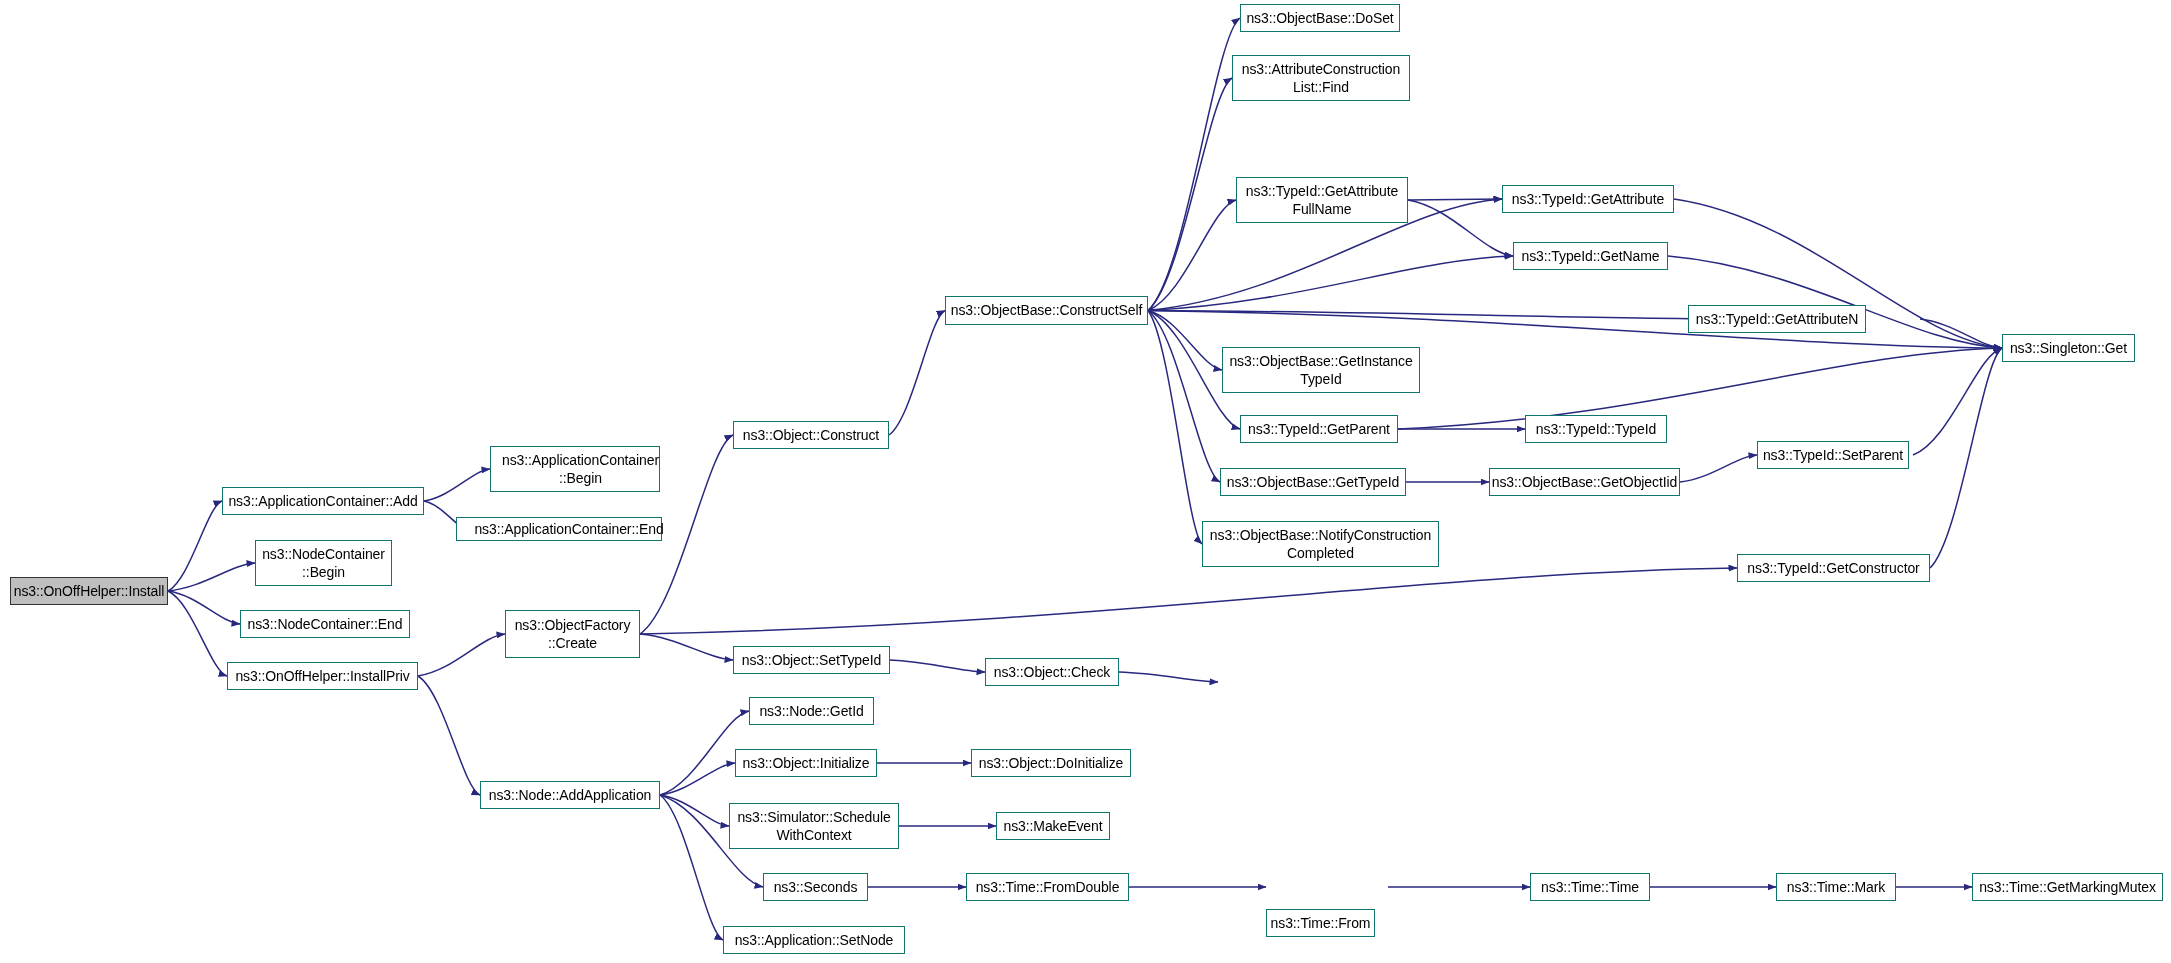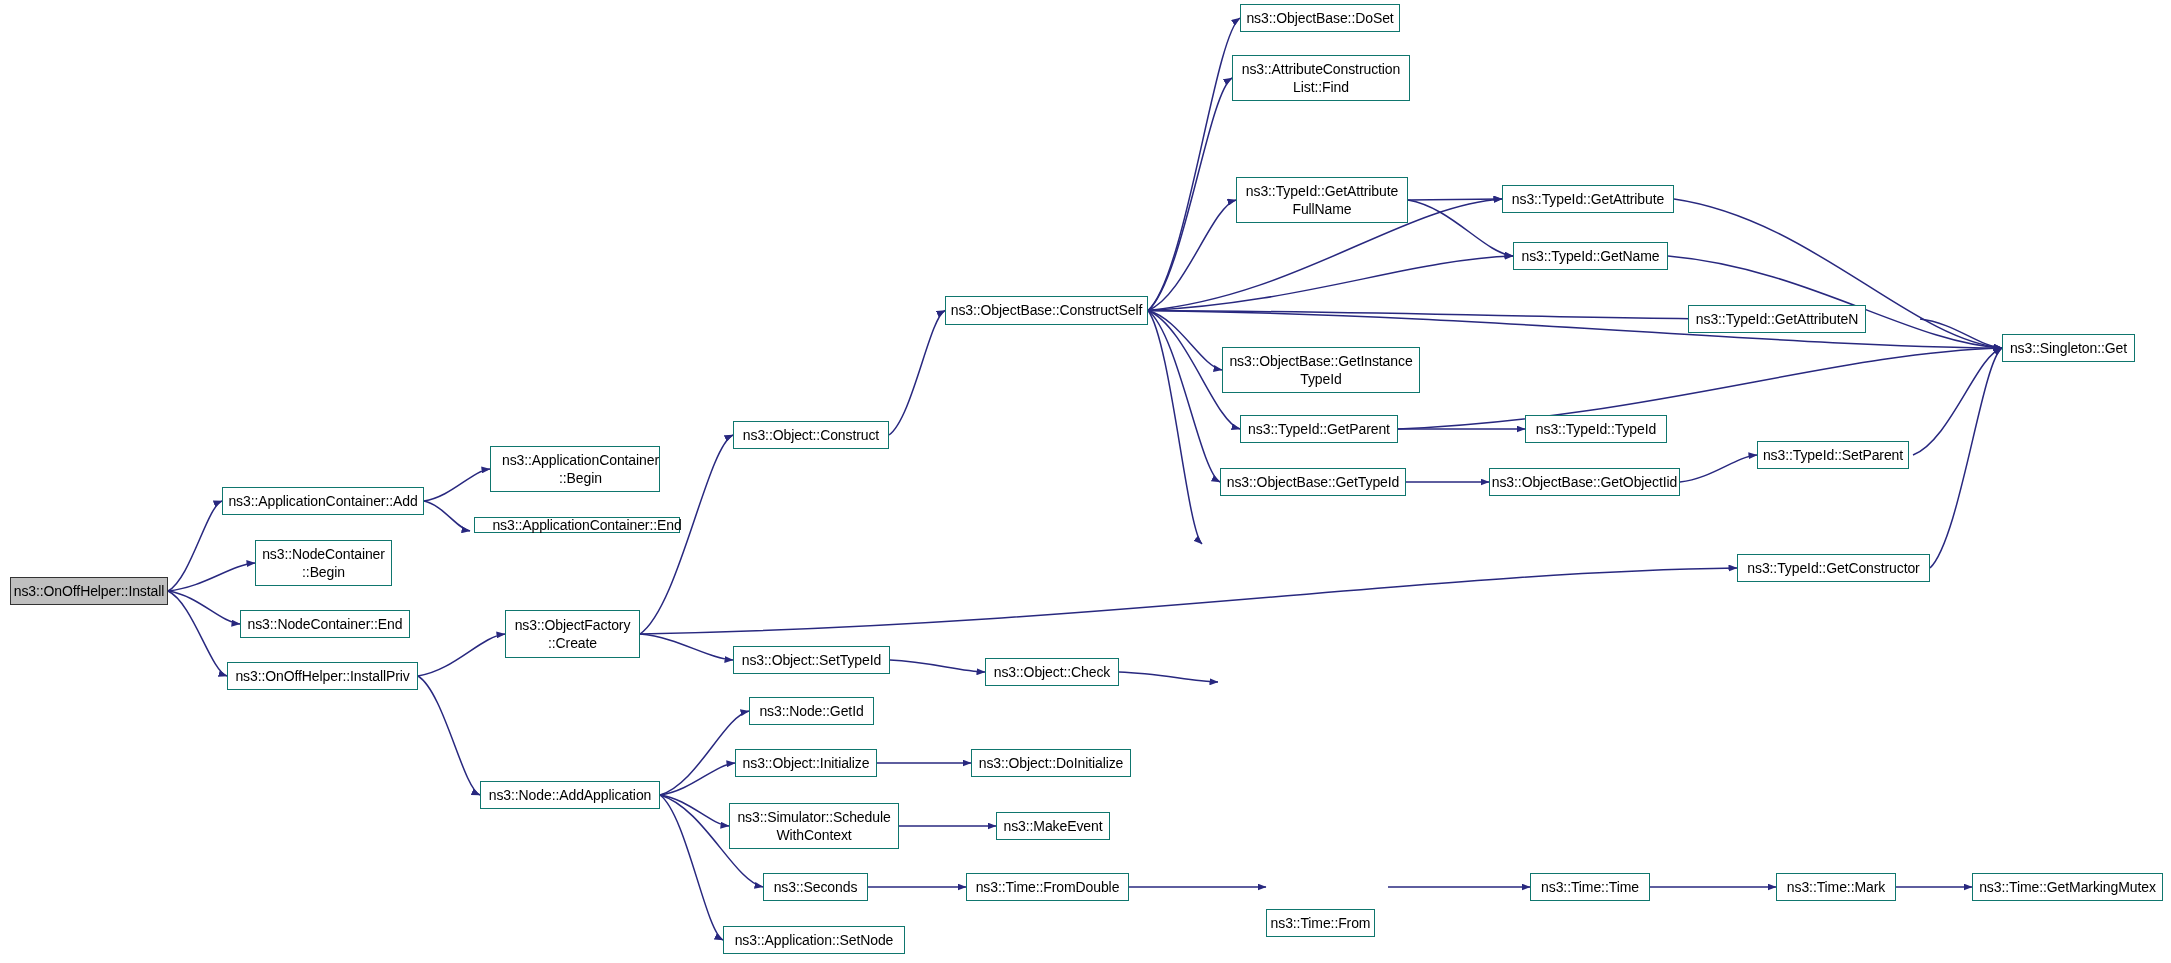--- a/index.html
+++ b/index.html
@@ -104,21 +104,21 @@
       <path d="M1896,887 L1972,887" fill="none" stroke="#28287f" stroke-width="1.5" marker-end="url(#arrowhead)"></path>
     </svg>
 <div class="gnode root" style="left: 10px; top: 577px; width: 158px; height: 28px;"><span>ns3::OnOffHelper::Install</span></div>
     <div class="gnode" style="left: 222px; top: 487px; width: 202px; height: 28px;"><span>ns3::ApplicationContainer::Add</span></div>
     <div class="gnode" style="left: 255px; top: 540px; width: 137px; height: 46px;"><span>ns3::NodeContainer
 ::Begin</span></div>
     <div class="gnode" style="left: 240px; top: 610px; width: 170px; height: 28px;"><span>ns3::NodeContainer::End</span></div>
     <div class="gnode" style="left: 227px; top: 662px; width: 191px; height: 28px;"><span>ns3::OnOffHelper::InstallPriv</span></div>
     <div class="gnode" style="left: 490px; top: 446px; width: 170px; height: 46px; justify-content: flex-end;"><span>ns3::ApplicationContainer
 ::Begin</span></div>
-    <div class="gnode" style="left: 474px; top: 517px; width: 206px; height: 16px; padding-left: 20px;"><span>ns3::ApplicationContainer::End</span></div>
+    <div class="gnode" style="left: 456px; top: 517px; width: 206px; height: 24px; padding-left: 20px;"><span>ns3::ApplicationContainer::End</span></div>
     <div class="gnode" style="left: 505px; top: 610px; width: 135px; height: 48px;"><span>ns3::ObjectFactory
 ::Create</span></div>
     <div class="gnode" style="left: 480px; top: 781px; width: 180px; height: 28px;"><span>ns3::Node::AddApplication</span></div>
     <div class="gnode" style="left: 733px; top: 421px; width: 156px; height: 28px;"><span>ns3::Object::Construct</span></div>
     <div class="gnode" style="left: 733px; top: 646px; width: 157px; height: 28px;"><span>ns3::Object::SetTypeId</span></div>
     <div class="gnode" style="left: 749px; top: 697px; width: 125px; height: 28px;"><span>ns3::Node::GetId</span></div>
     <div class="gnode" style="left: 735px; top: 749px; width: 142px; height: 28px;"><span>ns3::Object::Initialize</span></div>
     <div class="gnode" style="left: 729px; top: 803px; width: 170px; height: 46px;"><span>ns3::Simulator::Schedule
 WithContext</span></div>
     <div class="gnode" style="left: 763px; top: 873px; width: 105px; height: 28px; text-align: center;"><span>ns3::Seconds</span></div>
@@ -127,20 +127,22 @@
     <div class="gnode" style="left: 985px; top: 658px; width: 134px; height: 28px;"><span>ns3::Object::Check</span></div>
     <div class="gnode" style="left: 1240px; top: 4px; width: 160px; height: 28px;"><span>ns3::ObjectBase::DoSet</span></div>
     <div class="gnode" style="left: 1232px; top: 55px; width: 178px; height: 46px;"><span>ns3::AttributeConstruction
 List::Find</span></div>
     <div class="gnode" style="left: 1236px; top: 177px; width: 172px; height: 46px;"><span>ns3::TypeId::GetAttribute
 FullName</span></div>
     <div class="gnode" style="left: 1222px; top: 347px; width: 198px; height: 46px;"><span>ns3::ObjectBase::GetInstance
 TypeId</span></div>
     <div class="gnode" style="left: 1240px; top: 415px; width: 158px; height: 28px; text-align: center;"><span>ns3::TypeId::GetParent</span></div>
     <div class="gnode" style="left: 1220px; top: 468px; width: 186px; height: 28px;"><span>ns3::ObjectBase::GetTypeId</span></div>
+    <div class="gnode" style="left: 1202px; top: 521px; width: 237px; height: 46px;"><span>ns3::ObjectBase::NotifyConstruction
+Completed</span></div>
     <div class="gnode" style="left: 1502px; top: 185px; width: 172px; height: 28px;"><span>ns3::TypeId::GetAttribute</span></div>
     <div class="gnode" style="left: 1513px; top: 242px; width: 155px; height: 28px;"><span>ns3::TypeId::GetName</span></div>
     <div class="gnode" style="left: 1525px; top: 415px; width: 142px; height: 28px;"><span>ns3::TypeId::TypeId</span></div>
     <div class="gnode" style="left: 1489px; top: 468px; width: 191px; height: 28px;"><span>ns3::ObjectBase::GetObjectIid</span></div>
     <div class="gnode" style="left: 1688px; top: 305px; width: 178px; height: 28px;"><span>ns3::TypeId::GetAttributeN</span></div>
     <div class="gnode" style="left: 1757px; top: 441px; width: 152px; height: 28px;"><span>ns3::TypeId::SetParent</span></div>
     <div class="gnode" style="left: 1737px; top: 554px; width: 193px; height: 28px;"><span>ns3::TypeId::GetConstructor</span></div>
     <div class="gnode" style="left: 2002px; top: 334px; width: 133px; height: 28px;"><span>ns3::Singleton::Get</span></div>
     <div class="gnode" style="left: 966px; top: 873px; width: 163px; height: 28px;"><span>ns3::Time::FromDouble</span></div>
     <div class="gnode" style="left: 1266px; top: 873px; width: 109px; height: 28px; margin-top: 36px;"><span>ns3::Time::From</span></div>

